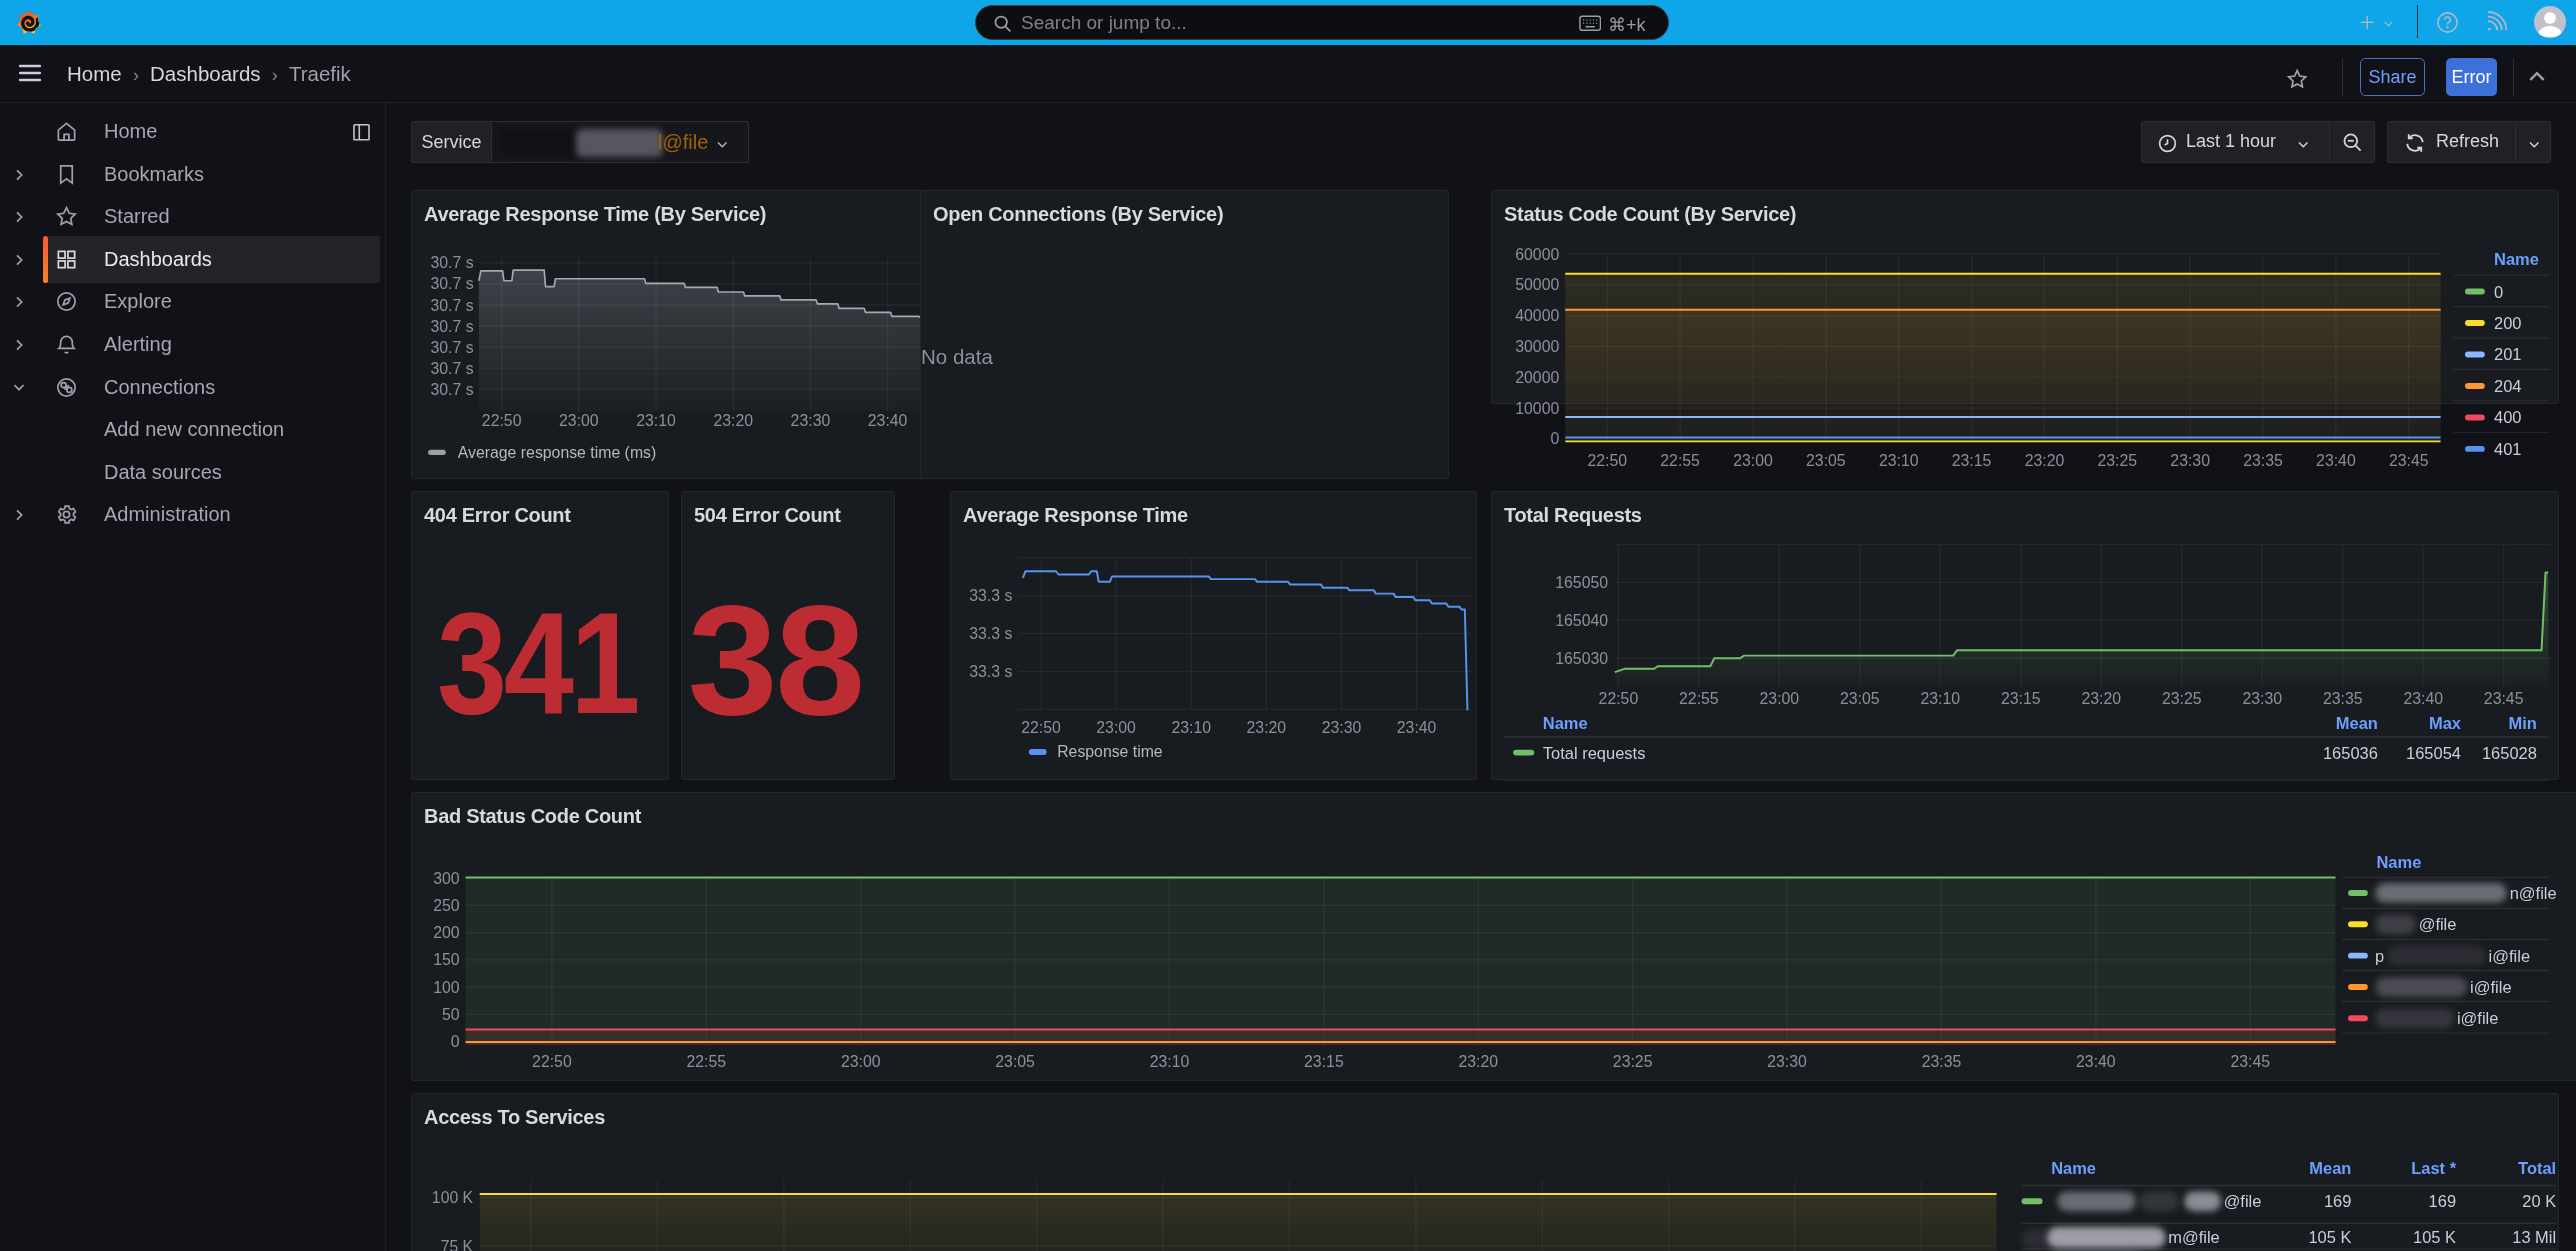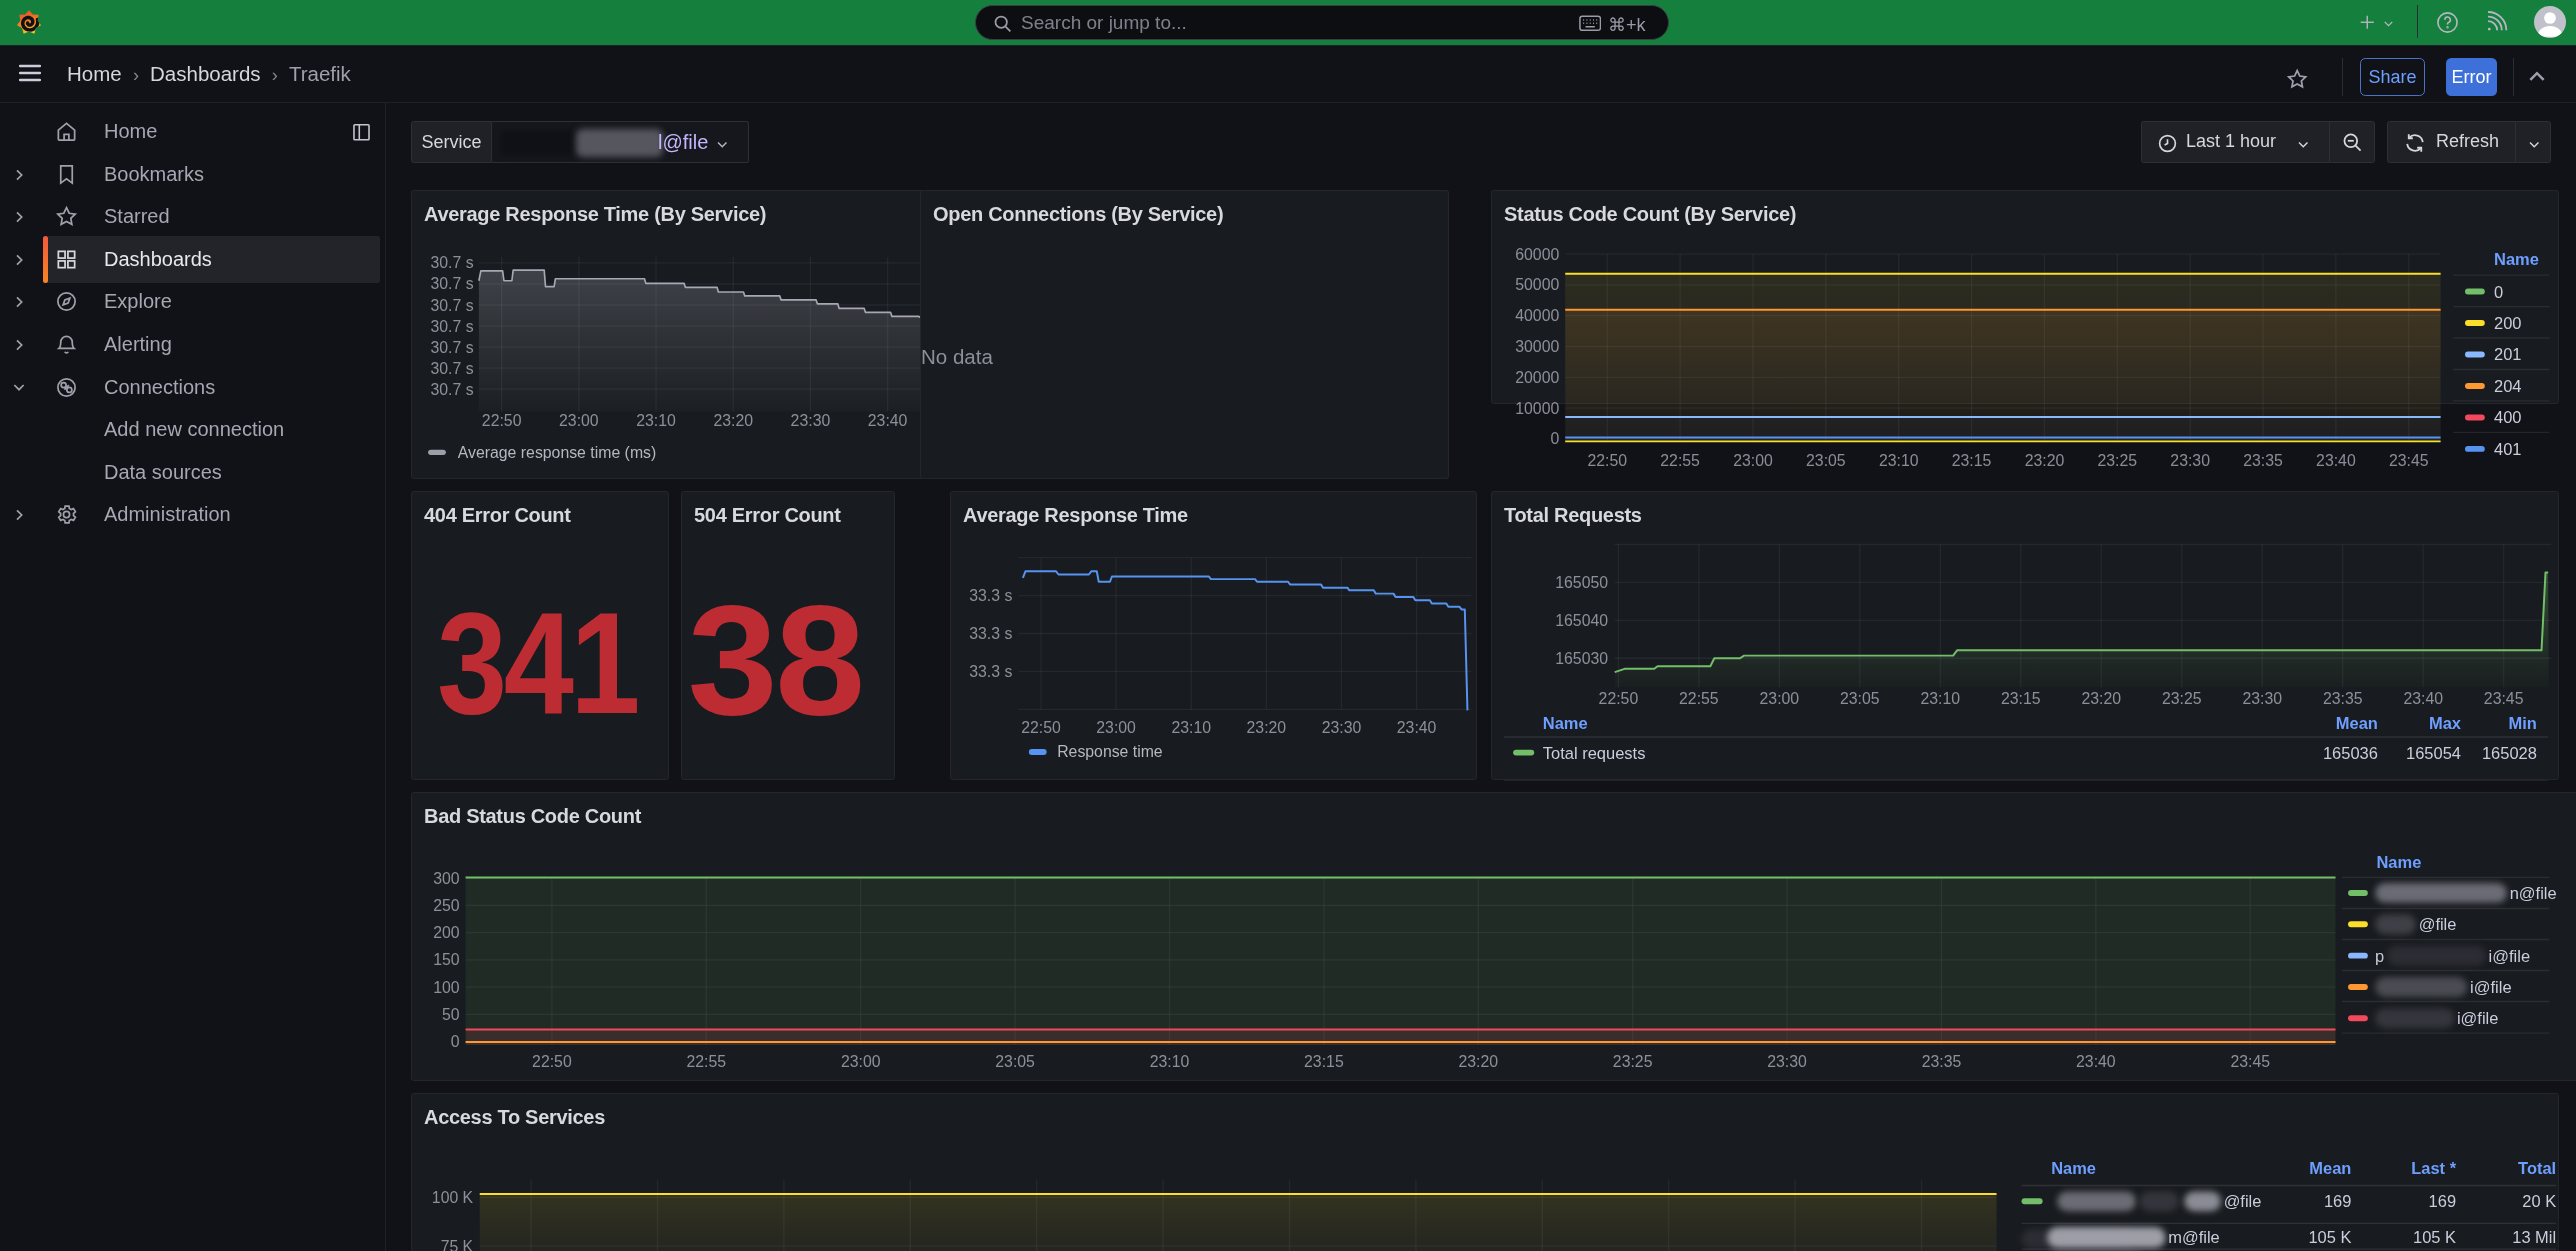--- a/index.html
+++ b/index.html
@@ -2,21 +2,21 @@
 <html style="font-size:10.6px"><head><meta charset="utf-8"><style>
 * { margin:0; padding:0; box-sizing:border-box; }
 html,body { width:2576px; height:1251px; background:#111217; overflow:hidden;
   font-family:"Liberation Sans",sans-serif; color:#ccccdc; }
 .abs { position:absolute; }
 .panel { position:absolute; background:#181b1f; border:0.7px solid #24262c; border-radius:2.6px; }
 .ptitle { position:absolute; left:12px; top:12px; font-size:20px; font-weight:700; color:#d8d9e0; letter-spacing:-0.3px; white-space:nowrap; }
 .blur { filter: blur(3.3px); }
 svg text { font-family:"Liberation Sans",sans-serif; }
 </style></head><body>
-<div class="abs" style="left:0;top:0;width:2576px;height:46px;border-bottom:1.3px solid #202127;background:#15803d">
+<div class="abs" style="left:0;top:0;width:2576px;height:46px;border-bottom:1.3px solid #202127;background:#0ea5e9">
 <svg class="abs" style="left:15px;top:8.6px" width="28" height="27" viewBox="0 0 24 24">
 <defs>
         <linearGradient id="glogo" x1="0.25" y1="0" x2="0.55" y2="1">
 <stop offset="0" stop-color="#ee4b27"></stop>
           <stop offset="0.5" stop-color="#f27c24"></stop>
           <stop offset="1" stop-color="#fbcb1e"></stop>
         </linearGradient>
       </defs>
 <path fill="url(#glogo)" d="M12.00 1.00 L15.43 4.88 L20.60 5.14 L19.70 10.24 L22.72 14.45 L18.18 16.93 L16.77 21.91 L12.00 19.90 L7.23 21.91 L5.82 16.93 L1.28 14.45 L4.30 10.24 L3.40 5.14 L8.57 4.88 Z"></path>
 <clipPath id="lclip">
@@ -151,21 +151,21 @@
     <div class="abs" style="left:104px;top:400px;font-size:20px;color:#a6a7b3;white-space:nowrap">Administration</div>
 <svg class="abs" style="left:352px;top:19px" width="19" height="20.5" viewBox="0 0 24 24" fill="none" stroke="#c4c5cf" stroke-width="2">
       <rect x="2.5" y="2.5" width="19" height="19" rx="1"></rect>
       <line x1="9.2" y1="2.5" x2="9.2" y2="21.5"></line>
     </svg>
 </div>
 <div class="abs" style="left:411px;top:121px;width:81px;height:42px;background:#202127;border:1.3px solid #2e2f36;border-radius:2.6px 0 0 2.6px;line-height:40px;text-align:center;font-size:18px;font-weight:500;color:#d5d6de">Service</div>
 <div class="abs" style="left:492px;top:121px;width:257px;height:42px;background:#16171c;border:1.3px solid #2e2f36;border-left:none;border-radius:0 2.6px 2.6px 0">
 <div class="abs blur" style="left:8px;top:8px;width:78px;height:26px;background:#101116;border-radius:5.3px"></div>
 <div class="abs blur" style="left:84px;top:6.6px;width:87px;height:28px;background:#55565e;border-radius:6.6px"></div>
-<div class="abs" style="left:166px;top:8.6px;font-size:20px;color:#c4b5fd">l@file</div>
+<div class="abs" style="left:166px;top:8.6px;font-size:20px;color:#a16207">l@file</div>
 <svg class="abs" style="left:223px;top:14.5px" width="14.5" height="14.5" viewBox="0 0 24 24" fill="none" stroke="#b6b7c3" stroke-width="2.4">
       <polyline points="5,9 12,16 19,9"></polyline>
     </svg>
 </div>
 <div class="abs" style="left:2141px;top:121px;width:189px;height:42px;background:#202127;border:1.3px solid #2e2f36;border-radius:2.6px 0 0 2.6px">
     <svg class="abs" style="left:14.5px;top:10.6px" width="21" height="21" viewBox="0 0 24 24" fill="none" stroke="#d5d6de" stroke-width="1.9">
       <circle cx="12" cy="12" r="9"></circle>
       <polyline points="12,7 12,12 8.7,13.8"></polyline>
     </svg>
     <div class="abs" style="left:44px;top:9.2px;font-size:18px;font-weight:500;color:#d5d6de">Last 1 hour</div>

